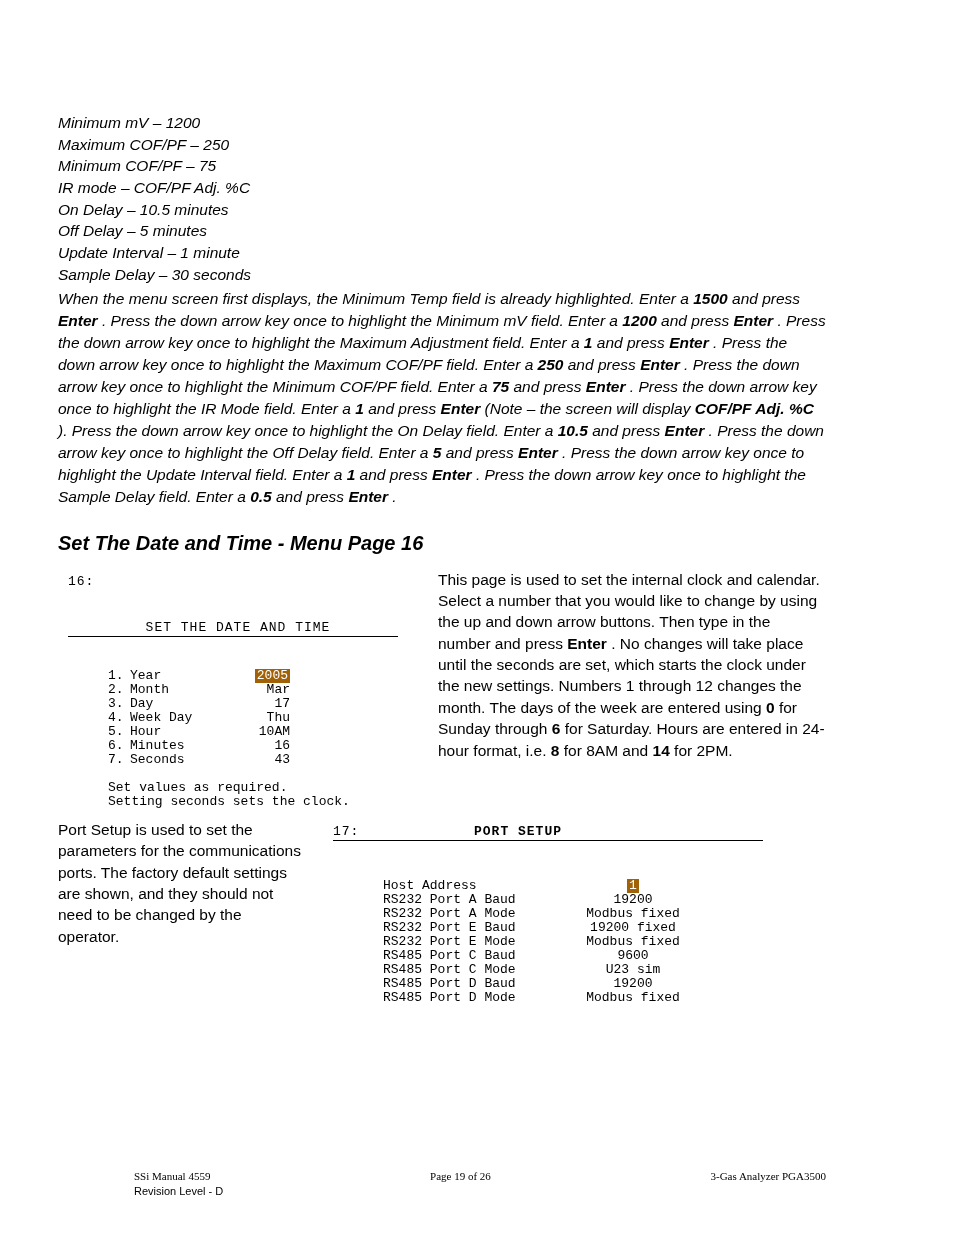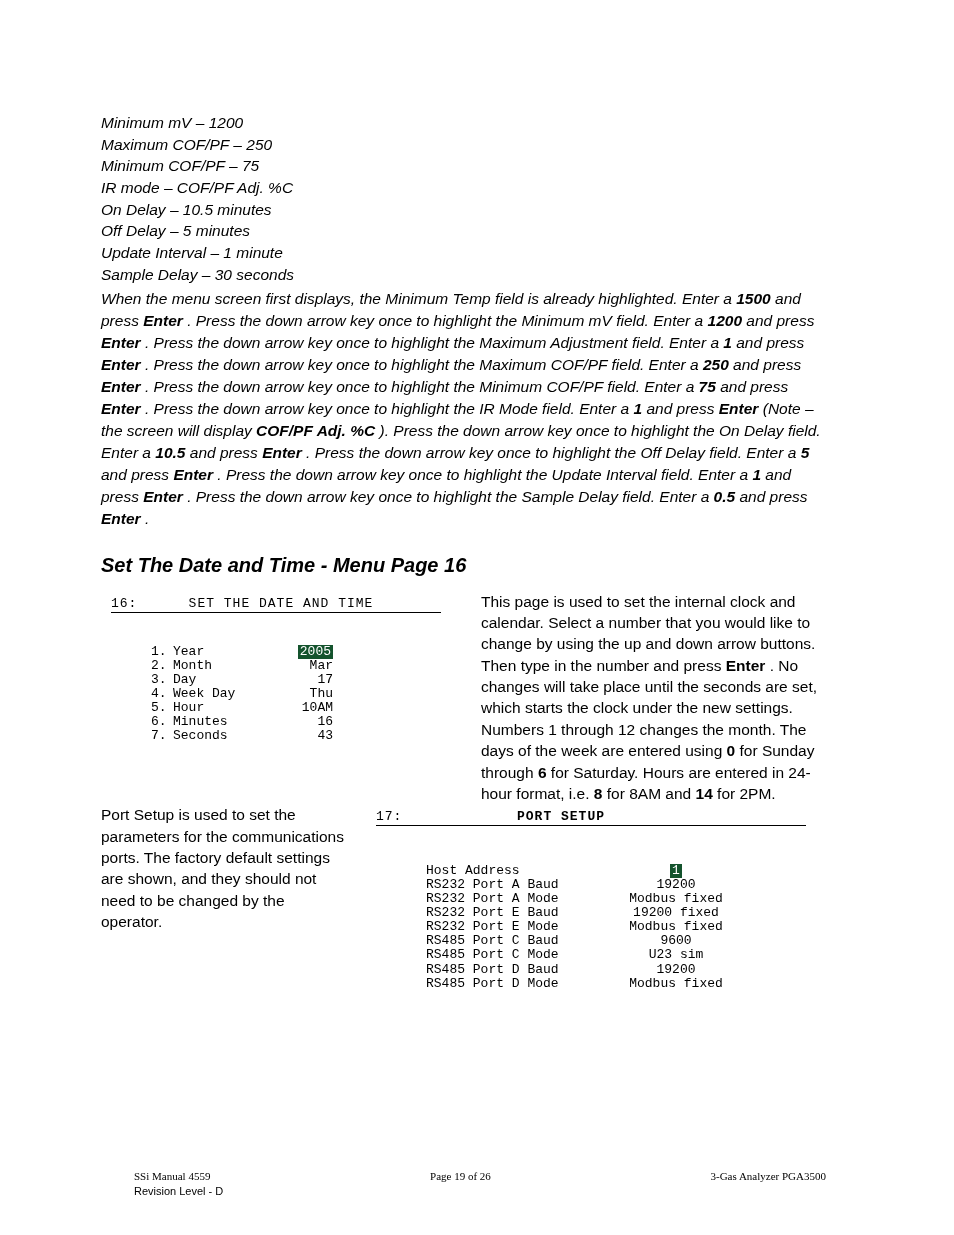--- a/index.html
+++ b/index.html
@@ -7,21 +7,21 @@
     padding: 0;
     background: #fff;
     font-family: Verdana, Geneva, sans-serif;
     color: #000;
   }
   .page {
     width: 954px;
     height: 1235px;
     position: relative;
     box-sizing: border-box;
-    padding: 112px 128px 60px 101px;
+    padding: 112px 128px 60px 58px;
     border-radius: 12px;
   }
   .intro-list {
     font-style: italic;
     font-size: 15.5px;
     line-height: 1.4;
   }
   .intro-list div { white-space: nowrap; }
   .main-para {
     font-style: italic;
@@ -50,27 +50,27 @@
     flex-shrink: 0;
   }
   .screen-title {
     display: flex;
     border-bottom: 1px solid #000;
     padding-bottom: 1px;
     letter-spacing: 1px;
     justify-content: center;
   }
   .screen-title .num { width: 50px; }
-  .screen-title .ttl { flex: 1; text-align: center; padding-right: 40px;}
+  .screen-title .ttl { flex: 1; text-align: center; padding-right: 40px; margin-top: 46px;}
   .screen-body { margin-top: 32px; padding-left: 40px; }
   .screen-body .r { display: flex; }
   .screen-body .r .n { width: 22px; }
   .screen-body .r .l { width: 105px; }
   .screen-body .r .v { width: 55px; text-align: right; }
-  .hl { background:#14532d; color:#fff; padding:0 2px; display:inline-block; }
+  .hl { background:#a16207; color:#fff; padding:0 2px; display:inline-block; }
   .screen-foot { margin-top: 14px; padding-left: 40px; }
   .side-para {
     font-size: 15.5px;
     line-height: 1.38;
   }
   .side-para .b { font-weight: bold; }
   .port-screen {
     width: 430px;
     font-family: "Courier New", monospace;
     font-size: 13px;
@@ -204,20 +204,24 @@
             <span class="n">6.</span>
             <span class="l">Minutes</span>
             <span class="v">16</span>
           </div>
           <div class="r">
             <span class="n">7.</span>
             <span class="l">Seconds</span>
             <span class="v">43</span>
           </div>
         </div>
+      <div class="screen-foot">
+        <div>Set values as required.</div>
+        <div>Setting seconds sets the clock.</div>
+      </div>
     </div>
     <div class="side-para">
       <span>This page is used to set the internal clock and calendar. Select a number that you would like to change by using the up and down arrow buttons.  Then type in the number and press </span>
       <span class="b">Enter</span>
       <span>.  No changes will take place until the seconds are set, which starts the clock under the new settings.  Numbers 1 through 12 changes the month.  The days of the week are entered using </span>
       <span class="b">0</span>
       <span> for Sunday through </span>
       <span class="b">6</span>
       <span> for Saturday.  Hours are entered in 24-hour format, i.e. </span>
       <span class="b">8</span>

